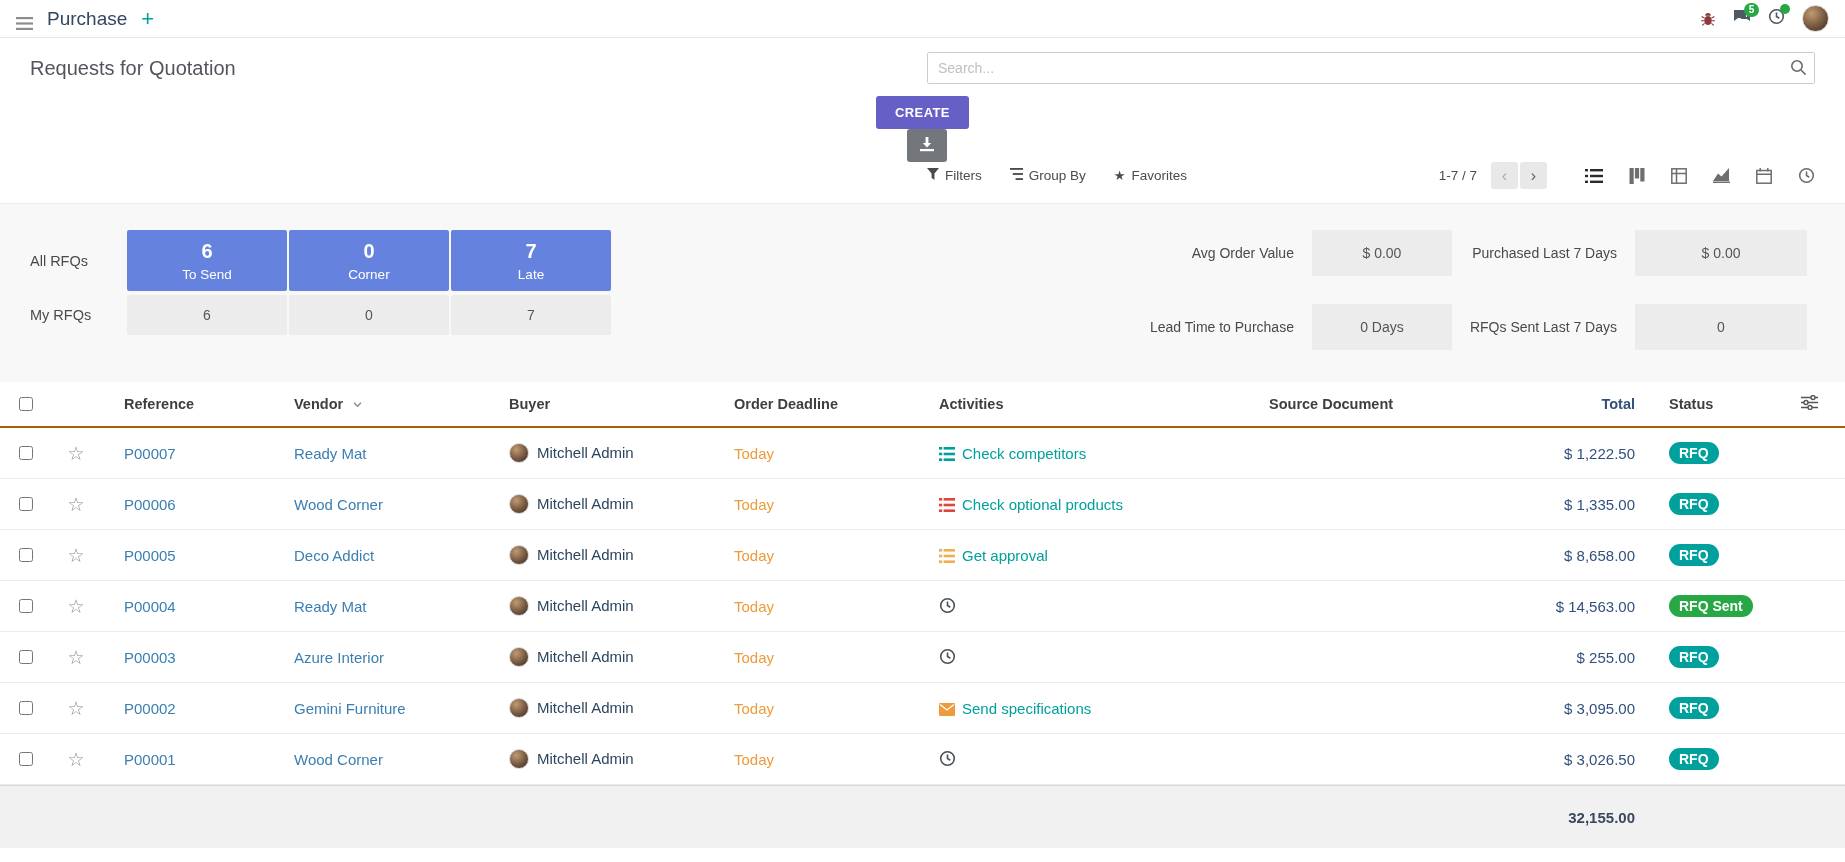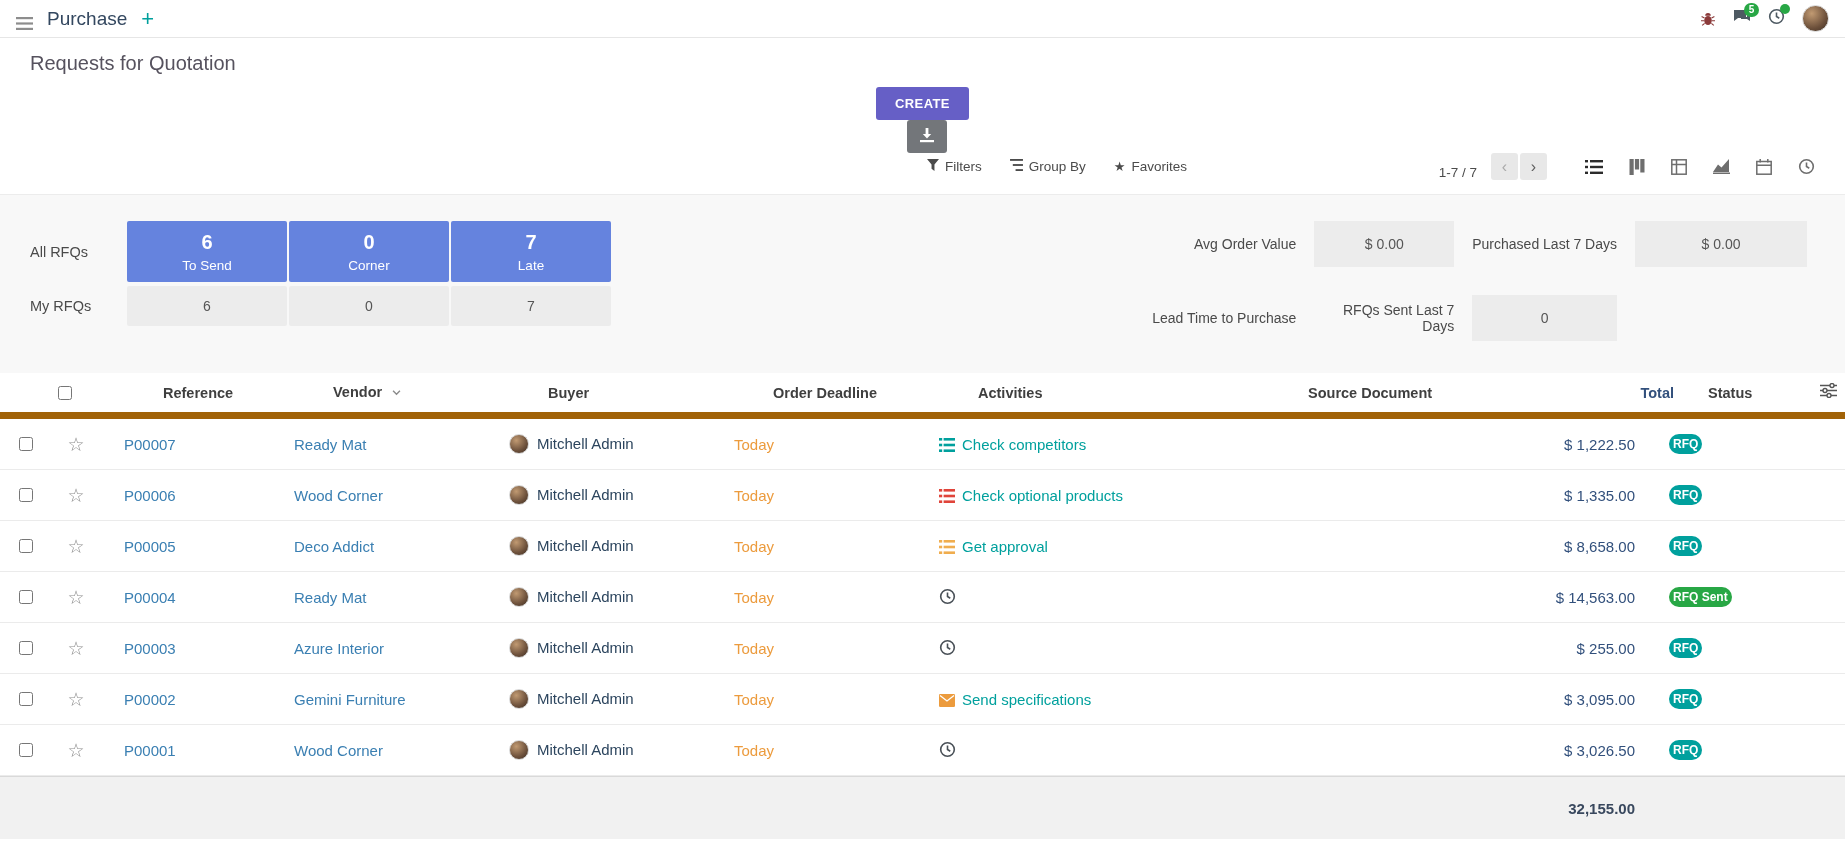--- a/index.html
+++ b/index.html
@@ -65,21 +65,21 @@
     width:40px; height:33px; display:inline-flex; align-items:center; justify-content:center;
     cursor:pointer;
   }
   .cp-right { margin-left:auto; width:888px; display:flex; align-items:center; }
   .sg { display:flex; align-items:center; gap:28px; }
   .sg-btn {
     display:inline-flex; align-items:center; gap:6px; font-size:13.5px; color:#4b4b4b;
     background:none; border:none; cursor:pointer; font-family:"Liberation Sans", sans-serif;
   }
   .sg-btn .fav-star { font-size:13px; color:#4b4b4b; }
-  .pager { margin-left:auto; display:flex; align-items:flex-end; font-size:13.5px; color:#4b4b4b; }
+  .pager { margin-left:auto; display:flex; align-items:center; font-size:13.5px; color:#4b4b4b; }
   .pager-btns { display:flex; gap:2px; margin-left:14px; }
   .pager-btn {
     width:27px; height:27px; background:#e8e8e8; border:none; border-radius:3px;
     font-size:16px; color:#5f5f5f; cursor:pointer; line-height:1;
   }
   .pager-btn.prev { color:#a9a9a9; }
   .views { display:flex; align-items:center; gap:26px; margin-left:38px; }
   .view-btn { display:inline-flex; color:#6e6e6e; cursor:pointer; }
   .view-btn.active { color:#2b2b2b; }
 
@@ -111,42 +111,42 @@
     font-size:14px; color:#555;
   }
 
   
   .listview { background:#fff; }
   .cols {
     display:grid;
     grid-template-columns:52px 48px 170px 215px 225px 205px 330px 250px 150px 128px 1fr;
     align-items:center;
   }
-  .thead { height:46px; border-bottom:7px solid #a16207;padding-left:39px; }
+  .thead { height:46px; border-bottom:2px solid #a16207; }
   .th { font-size:14.5px; color:#3f3f3f; font-weight:bold; padding-left:24px; cursor:pointer; }
   .th.right, .c8 { text-align:right; padding-right:10px; }
   .th .hdr-chevron { margin-left:5px; vertical-align:-1px; }
   .c0 { display:flex; justify-content:center; }
   .c1 { text-align:center; }
   .c10 { text-align:center; }
   .opt-cols-btn { color:#555; display:inline-flex; cursor:pointer; }
   .tr { height:51px; border-bottom:1px solid #ebebeb; cursor:pointer; }
   .td { font-size:15px; padding-left:24px; }
   .td.c0, .td.c1 { padding-left:0; }
   input[type=checkbox] { width:14px; height:14px; accent-color:var(--primary); cursor:pointer; }
   .star { font-size:19px; color:#8d8d8d; cursor:pointer; }
   .lnk { color:var(--link); }
   .buyer { color:#2c455e; }
   .deadline { color:var(--orange); }
   .act-ic { display:inline-flex; margin-right:7px; vertical-align:-2px; }
   .act-tx { color:var(--teal); }
   .c8 { color:var(--total_text); }
   .badge {
-    display:inline-block; background:var(--teal); color:#fff; font-size:12px; font-weight:bold;
-    padding:3px 4px; border-radius:11px; white-space:nowrap;
+    display:inline-block; background:var(--teal); color:#fff; font-size:14px; font-weight:bold;
+    padding:3px 10px; border-radius:11px; white-space:nowrap;
   }
   .badge[data-status="sent"] { background:var(--green); }
   .tfoot { height:63px; background:#f1f1f1; border-top:1px solid #d9d9d9; }
   .tfoot .c8 { font-weight:bold; color:#39485e; font-size:15px; }
   .spacer-white { height:70px; background:#fff; }
 </style>
 </head>
 <body>
 
 <nav class="navbar">
@@ -187,20 +187,27 @@
           </svg></span>
       <span class="nav-dot"></span>
     </span>
     <span class="avatar nav"></span>
   </div>
 </nav>
 
 <div class="control-panel">
   <div class="cp-row1">
     <h1 class="cp-title">Requests for Quotation</h1>
+    <div class="searchbox">
+      <input type="text" placeholder="Search..." style="">
+      <span class="search-ico"><svg width="17" height="17" viewBox="0 0 17 17" fill="none" stroke="#6b6b6b" stroke-width="1.6">
+            <circle cx="7" cy="7" r="5.2"></circle>
+            <path d="M11 11l4.6 4.6"></path>
+          </svg></span>
+    </div>
   </div>
   <div class="cp-row2">
     <button class="btn-create">CREATE</button>
     <button class="btn-export">
       <span><svg width="14" height="15" viewBox="0 0 14 15" fill="#fff">
             <path d="M5.6 0h2.8v6h2.8L7 10.4 2.8 6h2.8z"></path>
             <rect y="12" width="14" height="2.2"></rect>
           </svg></span>
     </button>
     <div class="cp-right">
@@ -297,20 +304,21 @@
     <div class="my-box">6</div>
     <div class="my-box">0</div>
     <div class="my-box">7</div>
   </div>
   <div class="dash-right">
     <span class="stat-label">Avg Order Value</span>
     <span class="stat-value">$ 0.00</span>
     <span class="stat-label">Purchased Last 7 Days</span>
     <span class="stat-value">$ 0.00</span>
     <span class="stat-label">Lead Time to Purchase</span>
+    <span class="stat-value">0 Days</span>
     <span class="stat-label">RFQs Sent Last 7 Days</span>
     <span class="stat-value">0</span>
   </div>
 </div>
 
 <div class="listview">
   <div class="cols thead">
     <div class="c0">
         <input type="checkbox" style="">
       </div>

